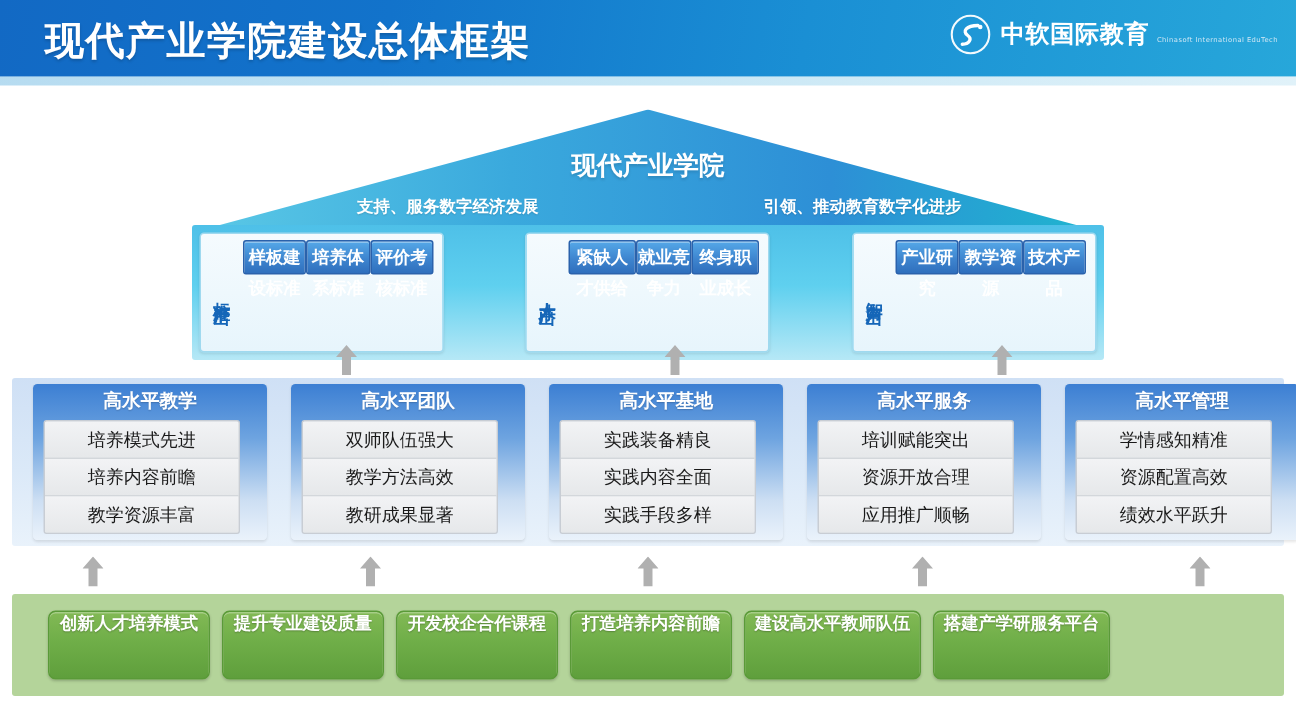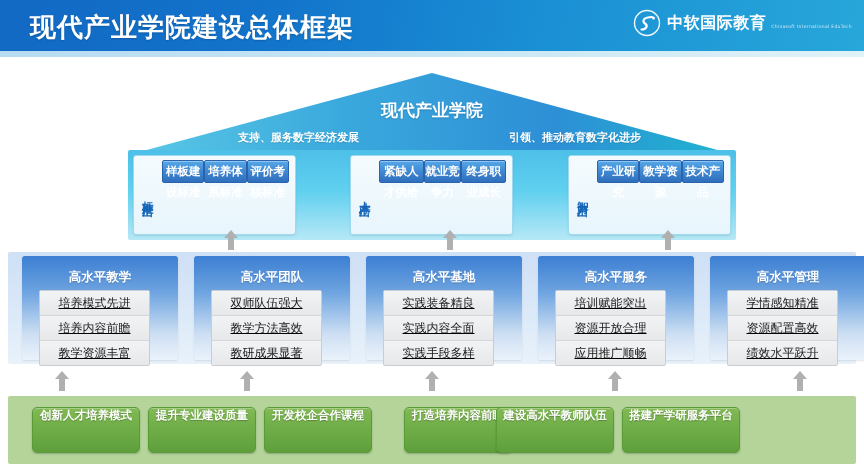--- a/index.html
+++ b/index.html
@@ -177,39 +177,38 @@
     border-radius: 2px;
   }
   .card {
     position: absolute;
     top: 4px;
     width: 156px;
     height: 104px;
     background: linear-gradient(180deg,#3c7fd3 0%, #6ea4e0 35%, #cddff3 75%, #eaf2fb 100%);
     border-radius: 3px;
     box-sizing: border-box;
-    padding: 10px;
+    padding: 0;
     box-shadow: 0 1px 2px rgba(0,0,0,.10);
   }
   .card-title {
     height: 22px;
     line-height: 22px;
     text-align: center;
     font-size: 12.5px;
     font-weight: bold;
     color: #ffffff;
     text-shadow: 0 1px 1px rgba(0,0,0,.18);
   }
   .card-rows {
     margin: 2px 18px 0 7px;
     border: 1px solid #c8cdd4;
     border-radius: 2px;
     overflow: hidden;
     background: #eceef0;
-    text-decoration: underline;
   }
   .card-row {
     height: 24px;
     line-height: 24px;
     text-align: center;
     font-size: 12px;
     color: #1a1a1a;
     background: linear-gradient(180deg,#f2f3f5 0%, #e6e8ea 100%);
     border-bottom: 1px solid #d3d7db;
   }
@@ -424,21 +423,21 @@
     <div class="green-btn" style="left:140px;">
       <span class="green-line1">提升</span>
       <span class="green-line2">专业建设质量</span>
     </div>
 
     <div class="green-btn" style="left:256px;">
       <span class="green-line1">开发</span>
       <span class="green-line2">校企合作课程</span>
     </div>
 
-    <div class="green-btn" style="left:372px;margin-left:24px;">
+    <div class="green-btn" style="left:372px;">
       <span class="green-line1">打造</span>
       <span class="green-line2">培养内容前瞻</span>
     </div>
 
     <div class="green-btn" style="left:488px; width:118px;">
       <span class="green-line1">建设</span>
       <span class="green-line2">高水平教师队伍</span>
     </div>
 
     <div class="green-btn" style="left:614px; width:118px;">

